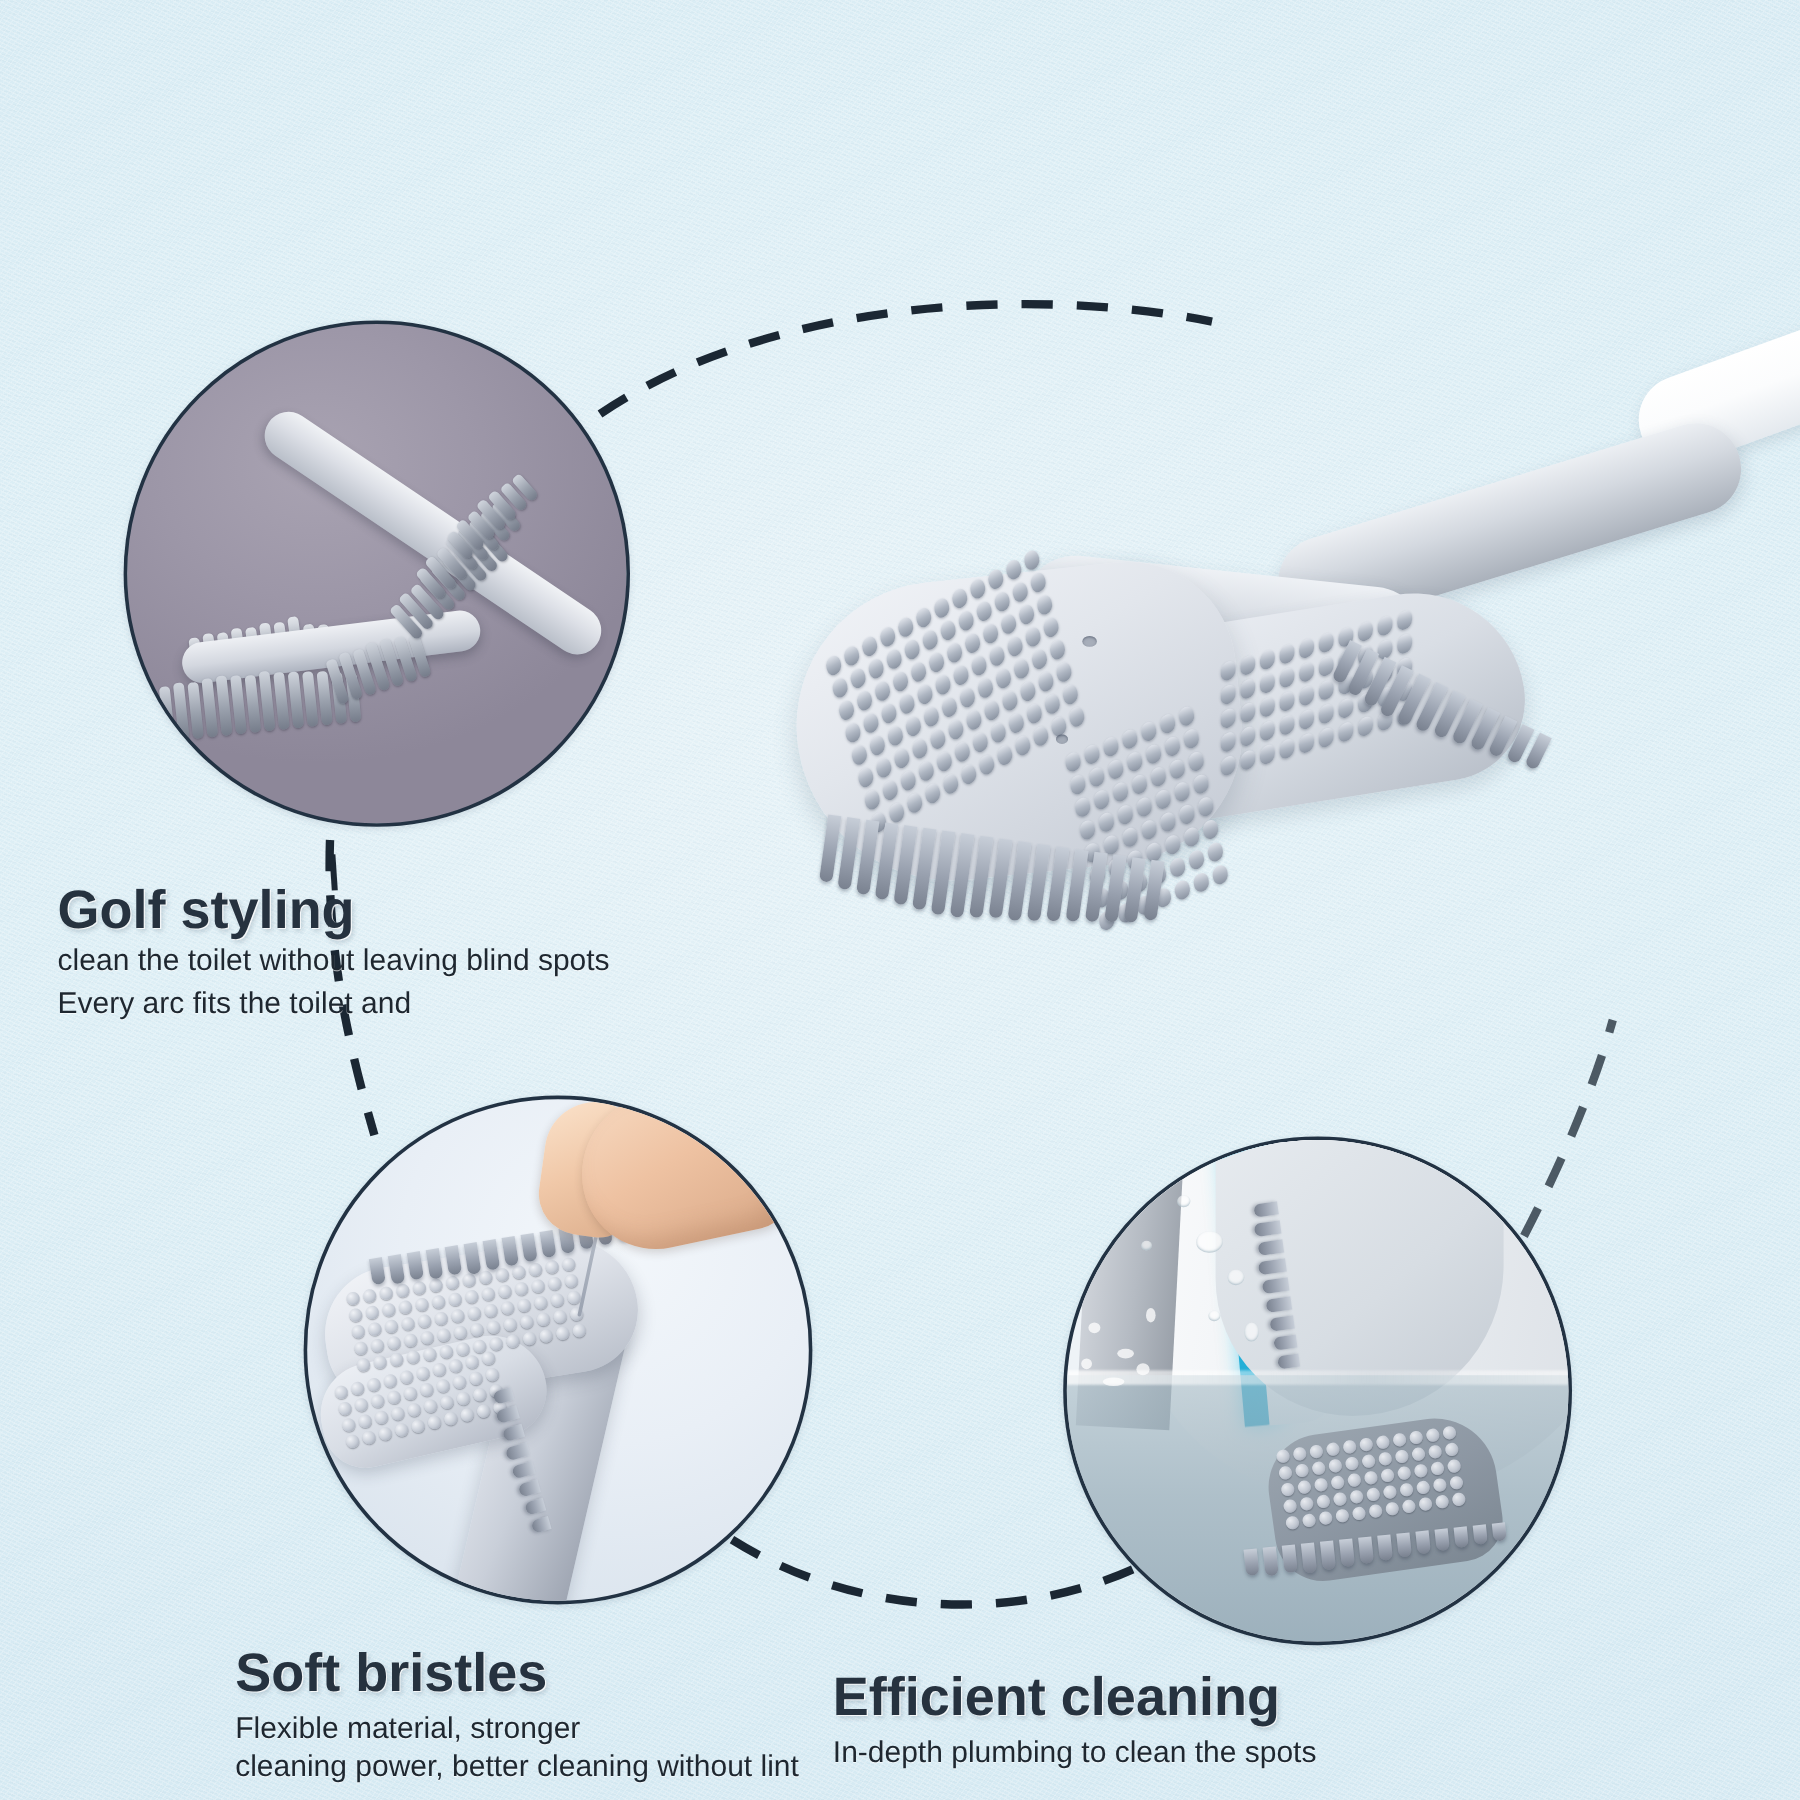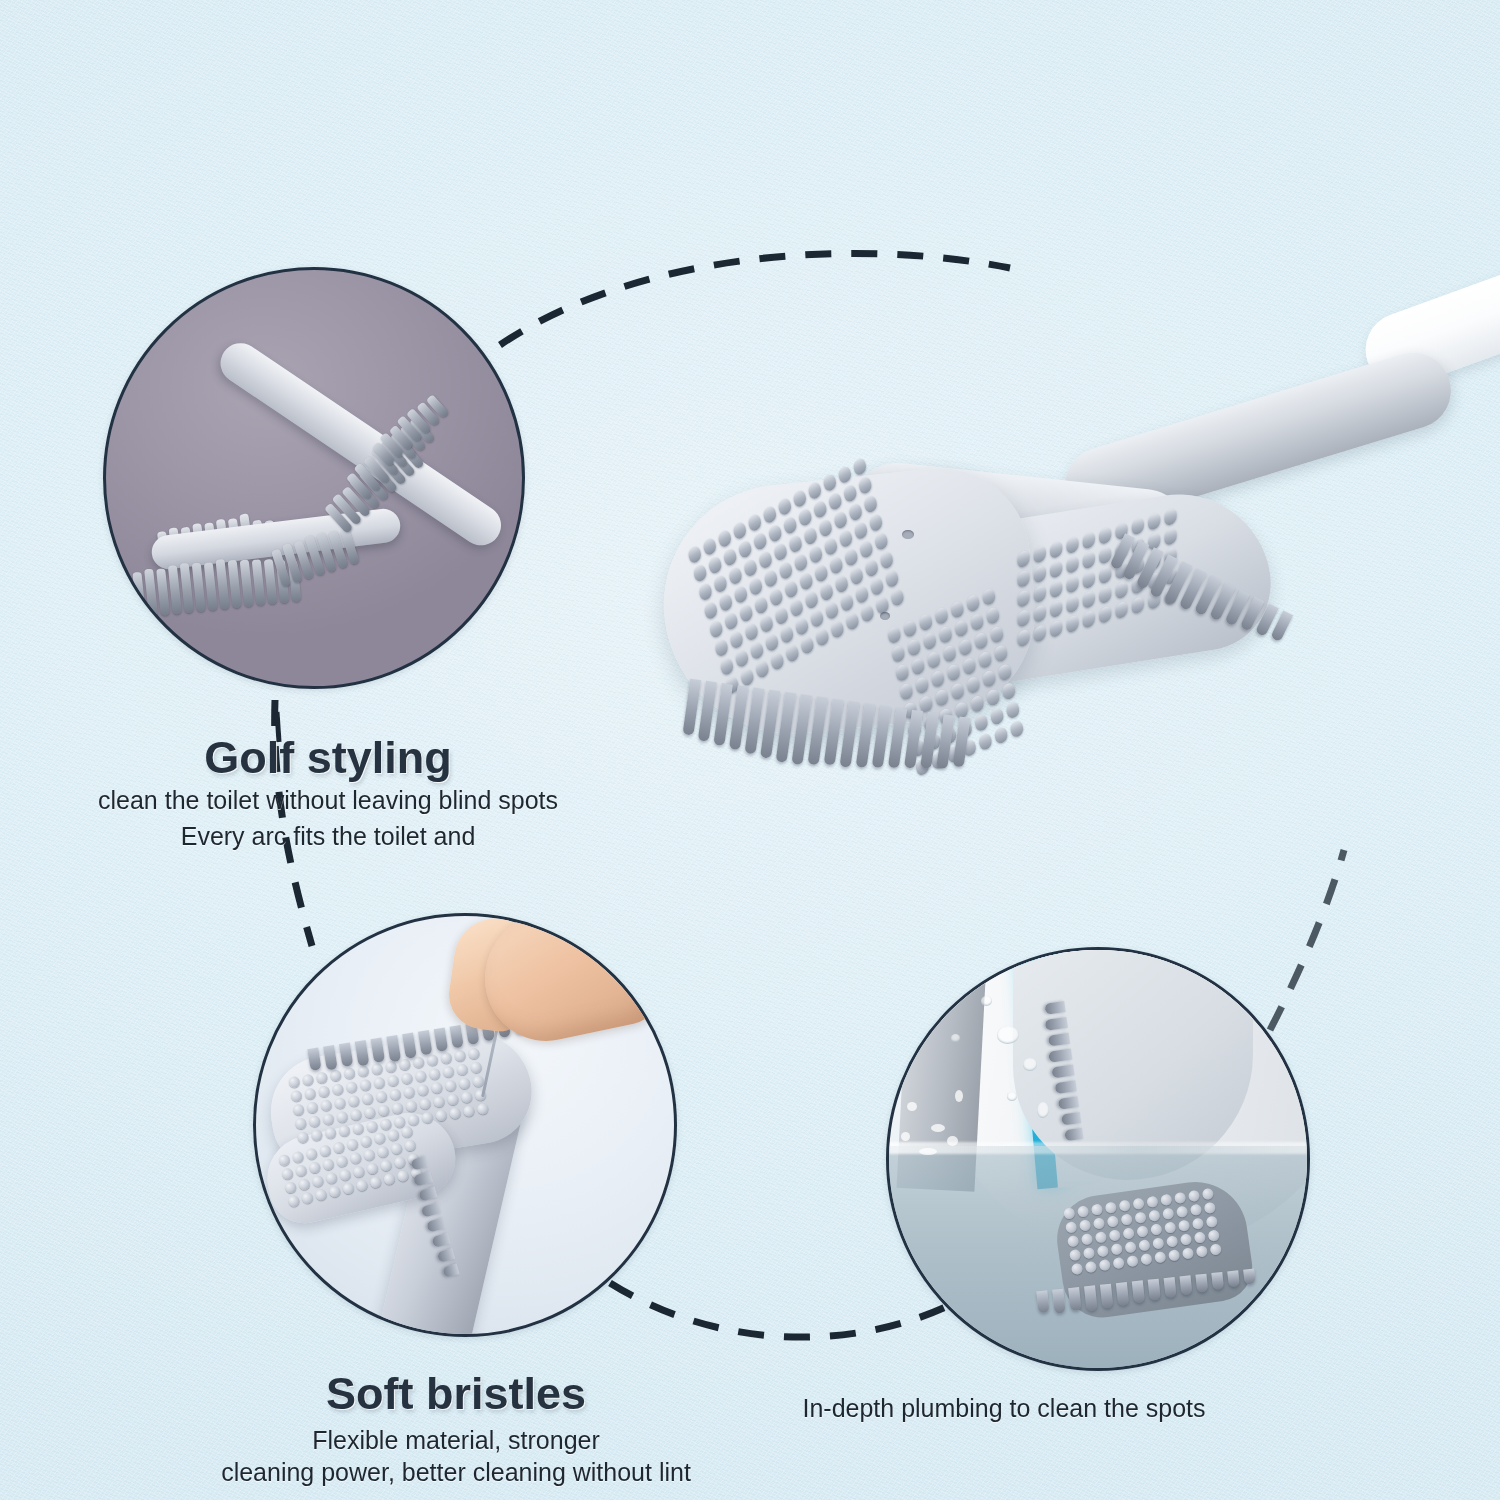--- a/index.html
+++ b/index.html
@@ -359,21 +359,21 @@
   }
 
   
   .dash-svg {
     position: absolute;
     inset: 0;
     pointer-events: none;
   }
 
   
-  .caption { position: absolute; text-align: center; }
+  .caption { position: absolute; text-align: left; }
   .cap-title {
     font-size: 45px;
     font-weight: 700;
     color: #26323f;
     text-shadow: 1px 1px 0 rgba(255,255,255,.8), 2px 3px 4px rgba(40,60,80,.2);
     white-space: nowrap;
     line-height: 52px;
   }
   .cap-body {
     font-size: 25px;
@@ -1021,15 +1021,16 @@
     <div class="cap-body">Every arc fits the toilet and</div>
   </div>
 
   <div class="caption" id="cap-bristles">
     <div class="cap-title">Soft bristles</div>
     <div class="cap-body">Flexible material, stronger</div>
     <div class="cap-body" style="margin-top:0">cleaning power, better cleaning without lint</div>
   </div>
 
   <div class="caption" id="cap-efficient">
+    <div class="cap-title">Efficient cleaning</div>
     <div class="cap-body">In-depth plumbing to clean the spots</div>
   </div>
 </div>
 
 </body></html>

